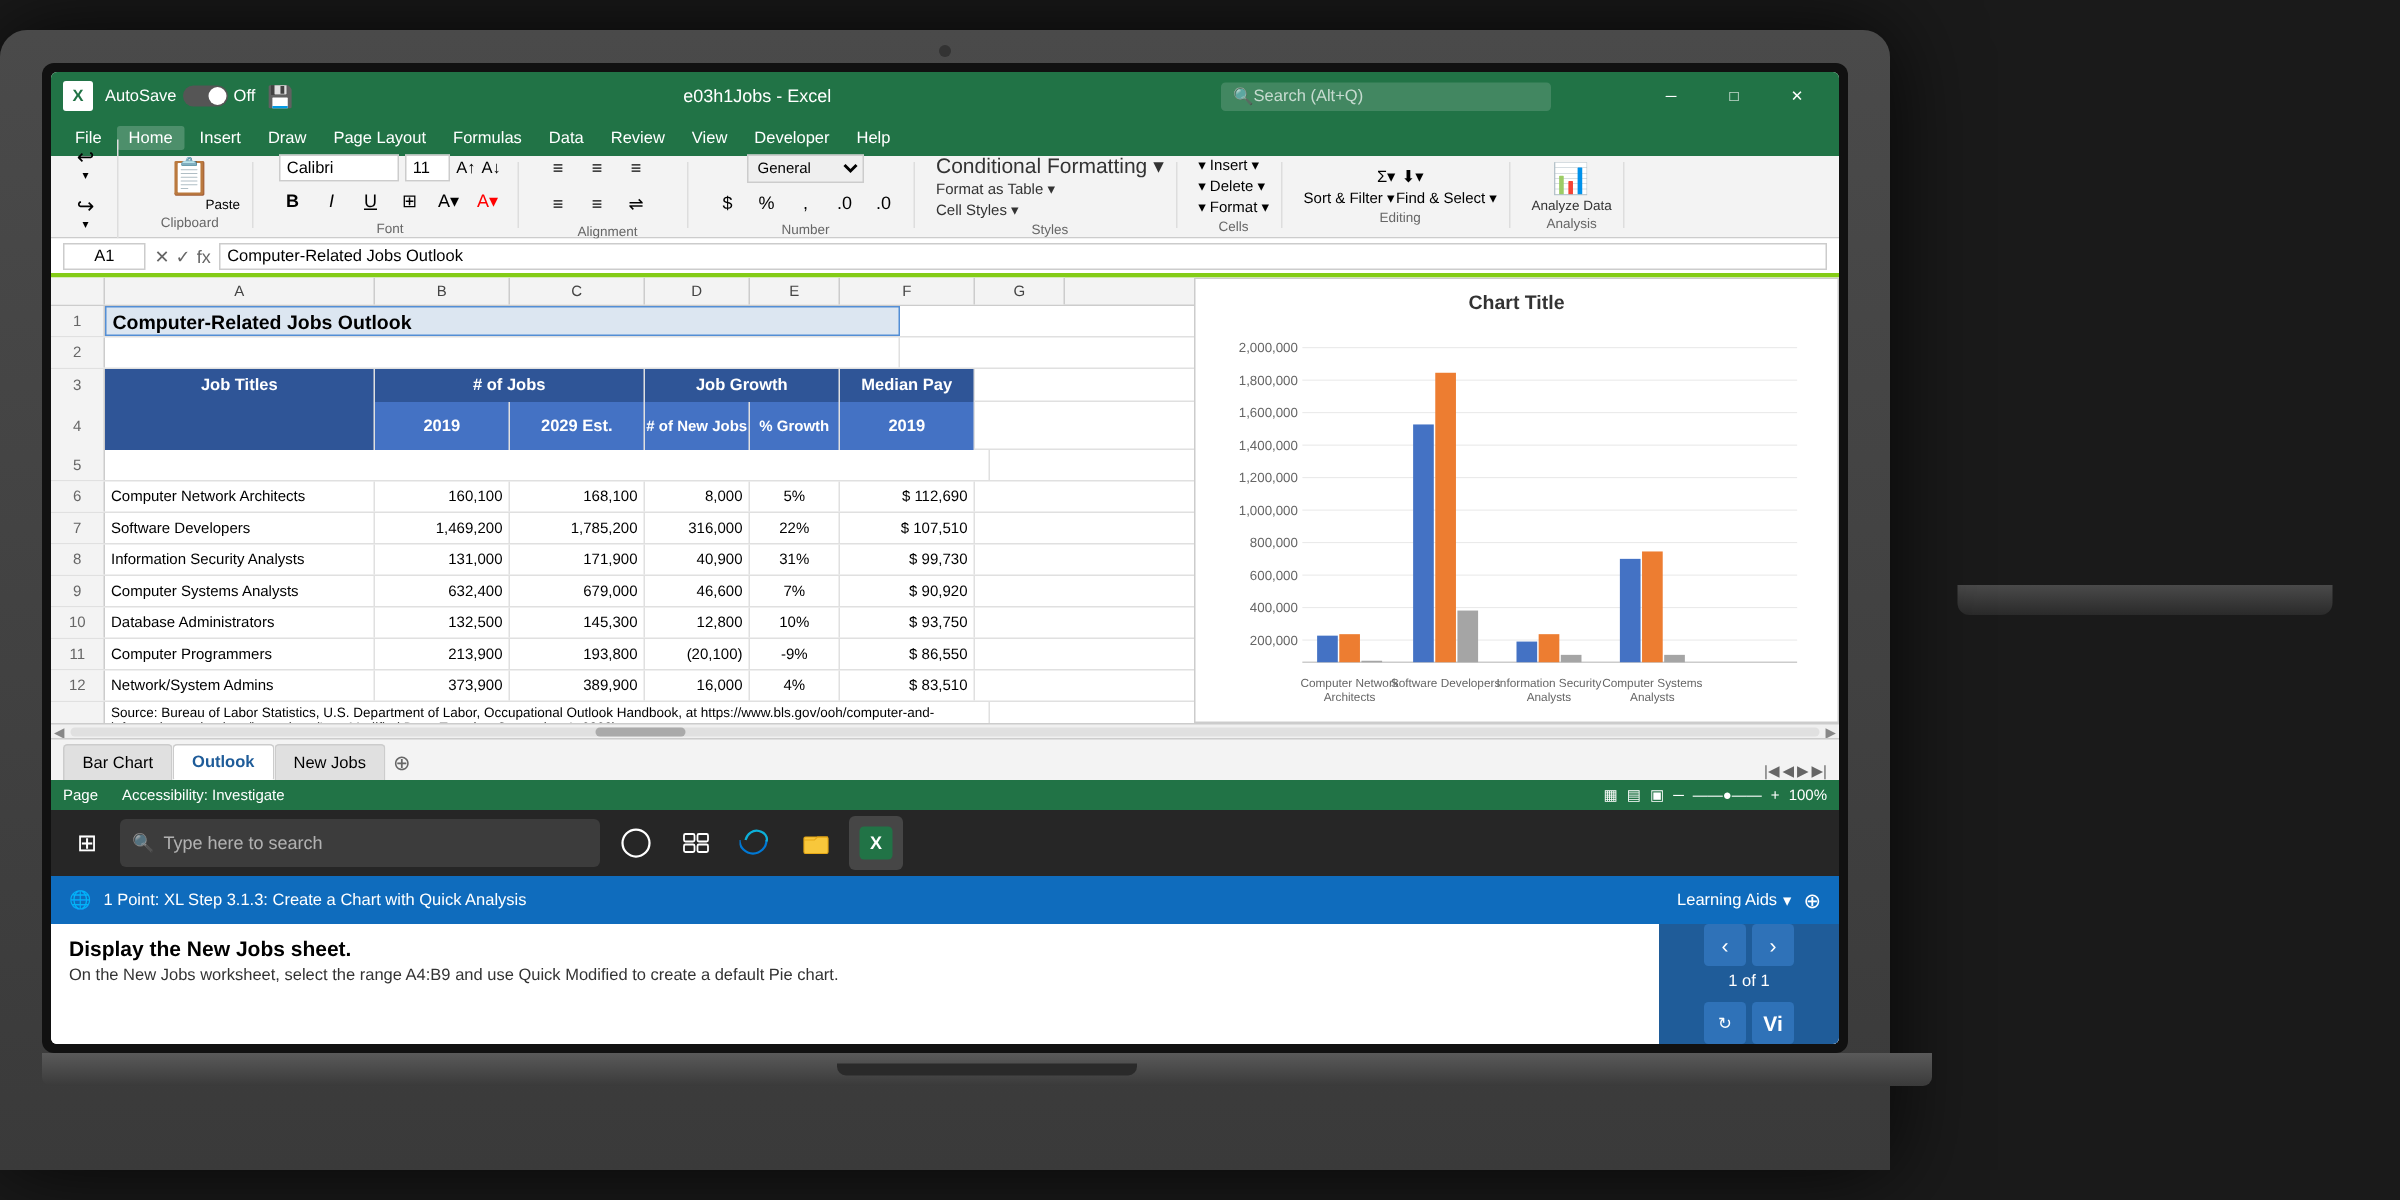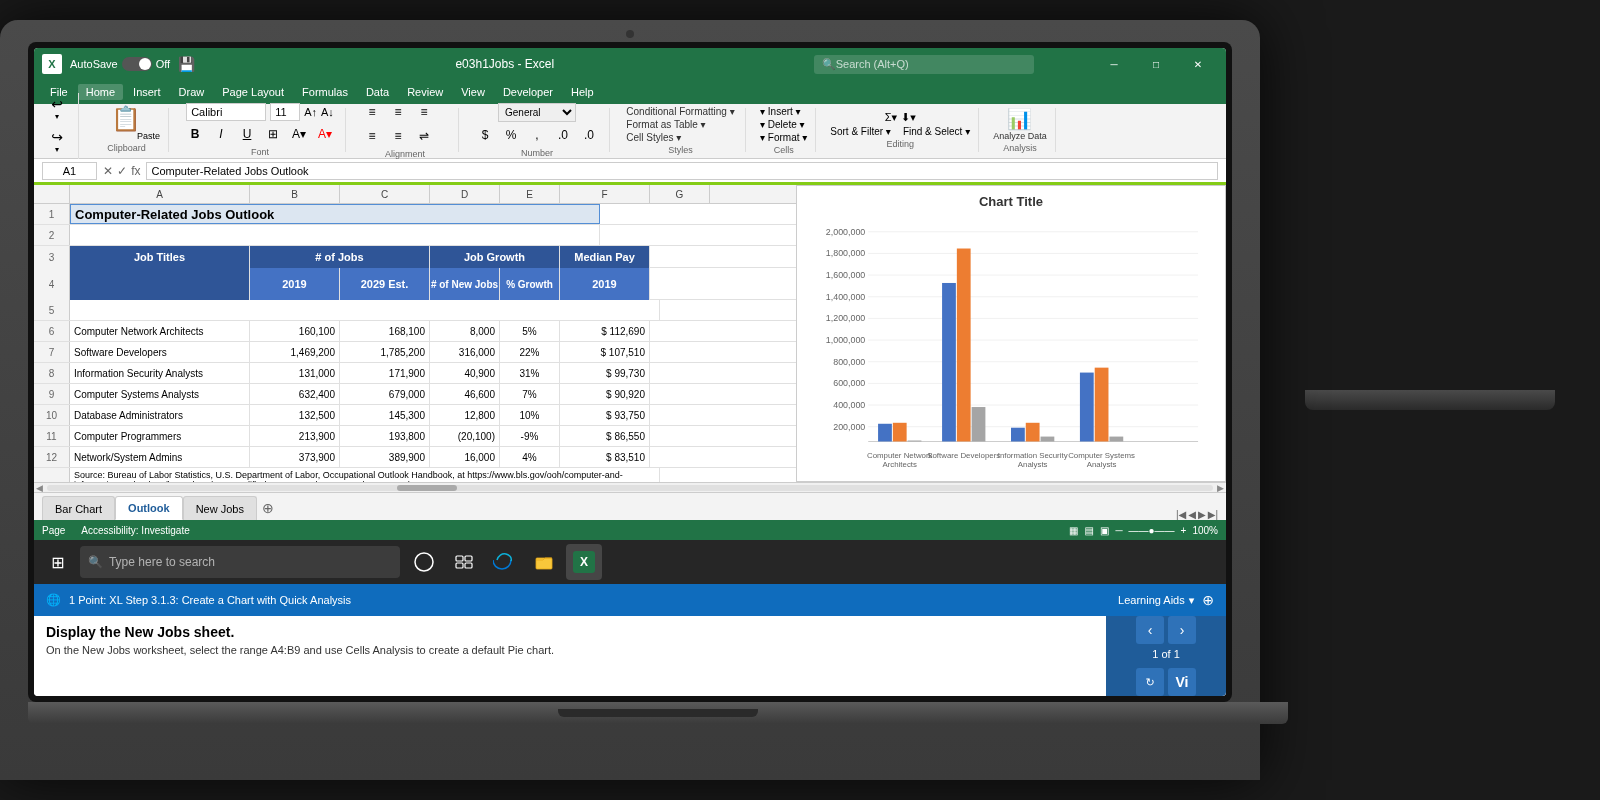--- a/index.html
+++ b/index.html
@@ -745,42 +745,42 @@
               <div class="format-btn">%</div>
               <div class="format-btn">,</div>
               <div class="format-btn">.0</div>
               <div class="format-btn">.0</div>
             </div>
             <span class="ribbon-group-label">Number</span>
           </div>
 
           <div class="ribbon-group" style="min-width:130px;">
             <div style="display:flex;flex-direction:column;gap:2px;">
-              <div style="font-size:10px;cursor:pointer;color:#333;">Conditional Formatting ▾</div>
+              <div style="font-size:14px;cursor:pointer;color:#333;">Conditional Formatting ▾</div>
               <div style="font-size:10px;cursor:pointer;color:#333;">Format as Table ▾</div>
               <div style="font-size:10px;cursor:pointer;color:#333;">Cell Styles ▾</div>
             </div>
             <span class="ribbon-group-label">Styles</span>
           </div>
 
           <div class="ribbon-group">
             <div style="display:flex;flex-direction:column;gap:2px;">
               <div style="font-size:10px;cursor:pointer;">▾ Insert ▾</div>
               <div style="font-size:10px;cursor:pointer;">▾ Delete ▾</div>
               <div style="font-size:10px;cursor:pointer;">▾ Format ▾</div>
             </div>
             <span class="ribbon-group-label">Cells</span>
           </div>
 
           <div class="ribbon-group">
             <div style="display:flex;gap:4px;align-items:center;">
               <div style="font-size:11px;cursor:pointer;">Σ▾</div>
               <div style="font-size:11px;cursor:pointer;">⬇▾</div>
             </div>
-            <div style="display:flex;gap:12px;margin-top:2px;">
+            <div style="display:flex;gap:1px;margin-top:2px;">
               <div style="font-size:10px;cursor:pointer;">Sort &amp; Filter ▾</div>
               <div style="font-size:10px;cursor:pointer;">Find &amp; Select ▾</div>
             </div>
             <span class="ribbon-group-label">Editing</span>
           </div>
 
           <div class="ribbon-group">
             <div style="font-size:20px;cursor:pointer;">📊</div>
             <span style="font-size:9px;color:#333;">Analyze Data</span>
             <span class="ribbon-group-label">Analysis</span>
@@ -1072,21 +1072,21 @@
         <div class="learning-aids">
           <span>Learning Aids</span>
           <span>▾</span>
         </div>
         <span style="color:#fff;font-size:14px;cursor:pointer;">⊕</span>
       </div>
 
       <div class="instruction-area">
         <div class="instruction-content">
           <div class="instruction-title">Display the New Jobs sheet.</div>
-          <div class="instruction-body">On the New Jobs worksheet, select the range A4:B9 and use Cells Analysis to create a default Pie chart.</div>
+          <div class="instruction-body">On the New Jobs worksheet, select the range A4:B9 and use Quick Modified to create a default Pie chart.</div>
         </div>
         <div class="instruction-nav">
           <div class="nav-arrows">
             <div class="nav-arrow">‹</div>
             <div class="nav-arrow">›</div>
           </div>
           <div class="nav-counter">1 of 1</div>
           <div style="display:flex;gap:4px;margin-top:4px;">
             <div class="nav-arrow" style="font-size:11px;">↻</div>
             <div class="nav-arrow" style="font-size:14px;font-weight:bold;">Vi</div>

